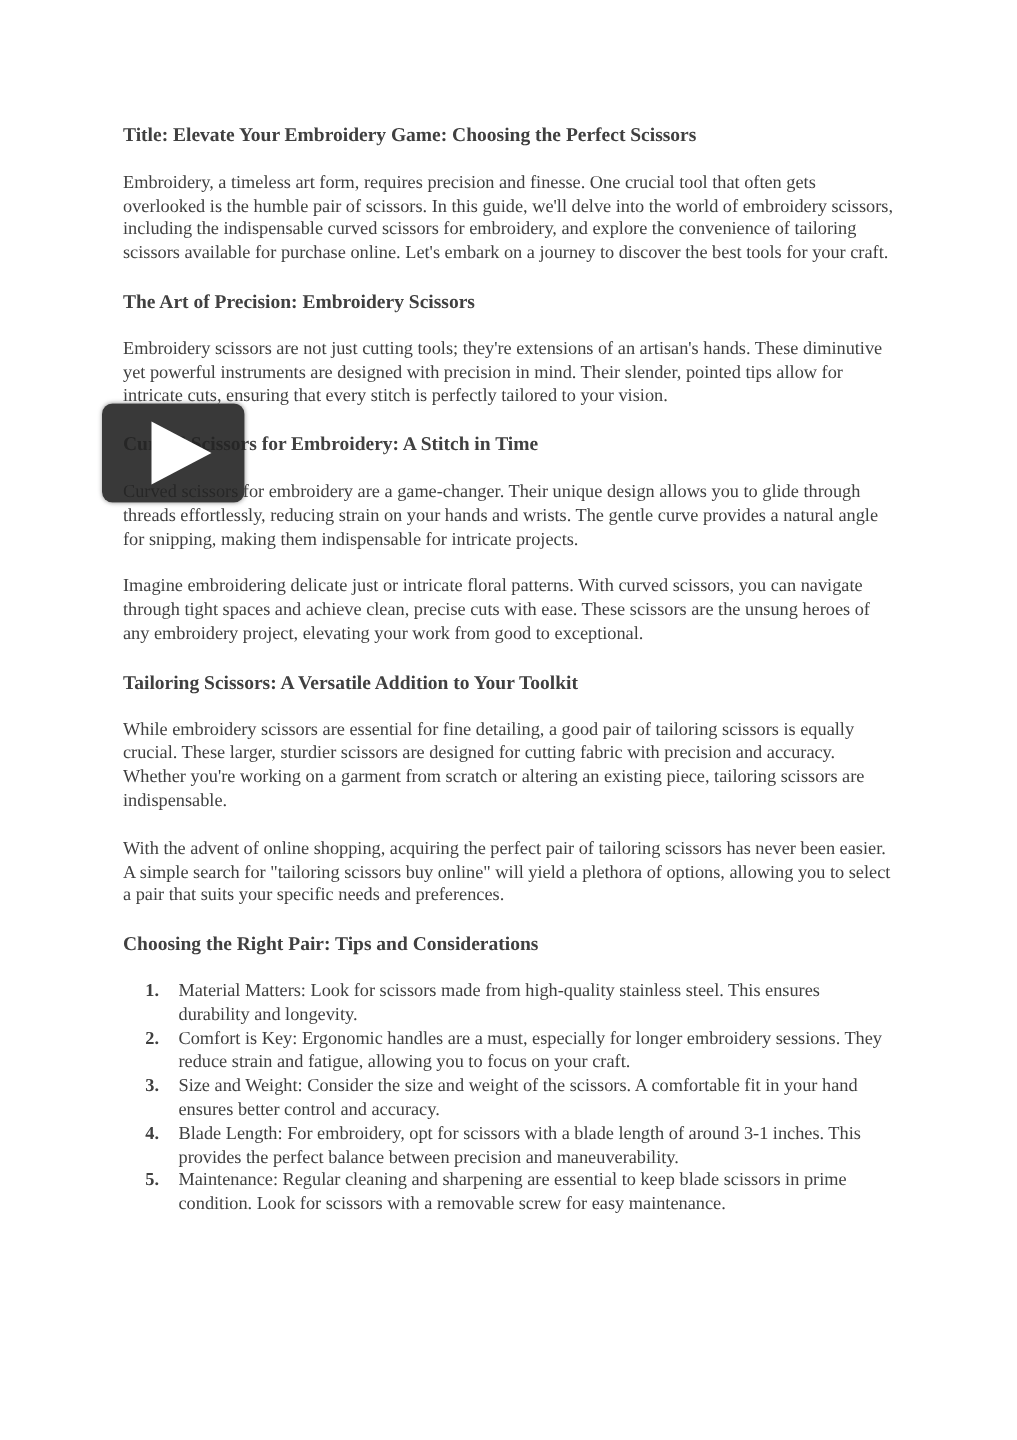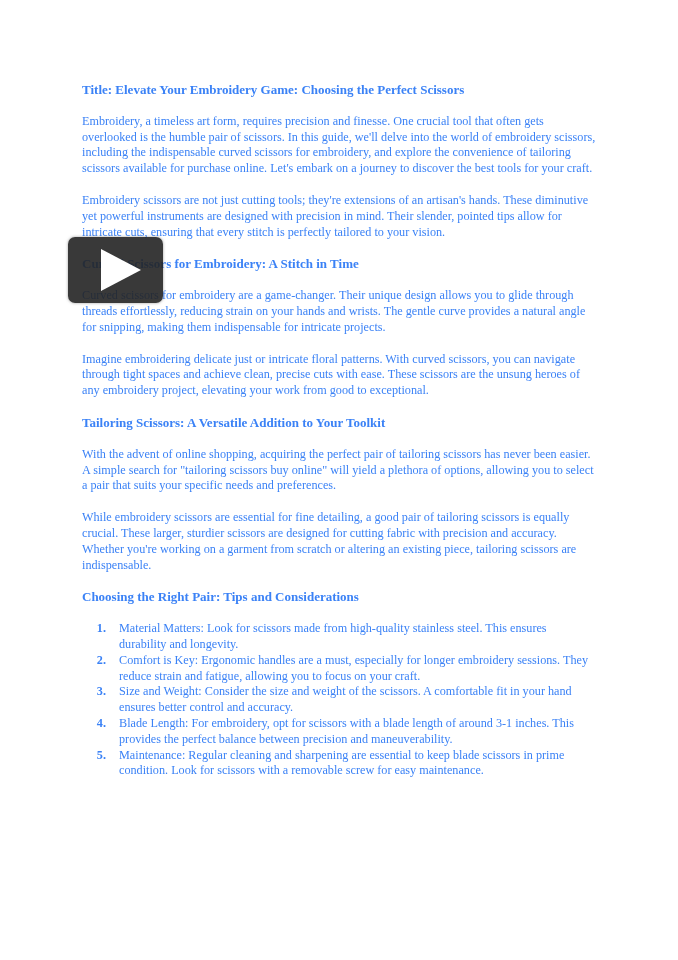--- a/index.html
+++ b/index.html
@@ -7,21 +7,21 @@
     padding: 0;
     background: #ffffff;
   }
   .page {
     position: relative;
     width: 678px;
     height: 960px;
     background: #ffffff;
     overflow: hidden;
     font-family: "Liberation Serif", "DejaVu Serif", serif;
-    color: #3b82f6;
+    color: #404040;
   }
   .doc {
     position: absolute;
     left: 82px;
     top: 82px;
     width: 514px;
     font-size: 12.2px;
     line-height: 15.8px;
     text-align: left;
   }
@@ -85,35 +85,36 @@
 </head>
 <body>
 
 <div class="page">
   <div class="doc">
 
     <p class="h">Title: Elevate Your Embroidery Game: Choosing the Perfect Scissors</p>
 
     <p class="body">Embroidery, a timeless art form, requires precision and finesse. One crucial tool that often gets overlooked is the humble pair of scissors. In this guide, we'll delve into the world of embroidery scissors, including the indispensable curved scissors for embroidery, and explore the convenience of tailoring scissors available for purchase online. Let's embark on a journey to discover the best tools for your craft.</p>
 
+    <p class="h">The Art of Precision: Embroidery Scissors</p>
     <p class="body">Embroidery scissors are not just cutting tools; they're extensions of an artisan's hands. These diminutive yet powerful instruments are designed with precision in mind. Their slender, pointed tips allow for intricate cuts, ensuring that every stitch is perfectly tailored to your vision.</p>
 
     <div class="video-anchor">
       <p class="h">Curved Scissors for Embroidery: A Stitch in Time</p>
       <div class="video-overlay">
         <div class="play-triangle"></div>
       </div>
     </div>
 
     <p class="body">Curved scissors for embroidery are a game-changer. Their unique design allows you to glide through threads effortlessly, reducing strain on your hands and wrists. The gentle curve provides a natural angle for snipping, making them indispensable for intricate projects.</p>
     <p class="body">Imagine embroidering delicate just or intricate floral patterns. With curved scissors, you can navigate through tight spaces and achieve clean, precise cuts with ease. These scissors are the unsung heroes of any embroidery project, elevating your work from good to exceptional.</p>
 
     <p class="h">Tailoring Scissors: A Versatile Addition to Your Toolkit</p>
+    <p class="body">While embroidery scissors are essential for fine detailing, a good pair of tailoring scissors is equally crucial. These larger, sturdier scissors are designed for cutting fabric with precision and accuracy. Whether you're working on a garment from scratch or altering an existing piece, tailoring scissors are indispensable.</p>
     <p class="body">With the advent of online shopping, acquiring the perfect pair of tailoring scissors has never been easier. A simple search for "tailoring scissors buy online" will yield a plethora of options, allowing you to select a pair that suits your specific needs and preferences.</p>
-    <p class="body">While embroidery scissors are essential for fine detailing, a good pair of tailoring scissors is equally crucial. These larger, sturdier scissors are designed for cutting fabric with precision and accuracy. Whether you're working on a garment from scratch or altering an existing piece, tailoring scissors are indispensable.</p>
 
     <p class="h">Choosing the Right Pair: Tips and Considerations</p>
 
     <ol class="tips">
       <li>
         <span class="num">1.</span><span class="term">Material Matters</span><span>: Look for scissors made from high-quality stainless steel. This ensures durability and longevity.</span>
       </li>
       <li>
         <span class="num">2.</span><span class="term">Comfort is Key</span><span>: Ergonomic handles are a must, especially for longer embroidery sessions. They reduce strain and fatigue, allowing you to focus on your craft.</span>
       </li>

